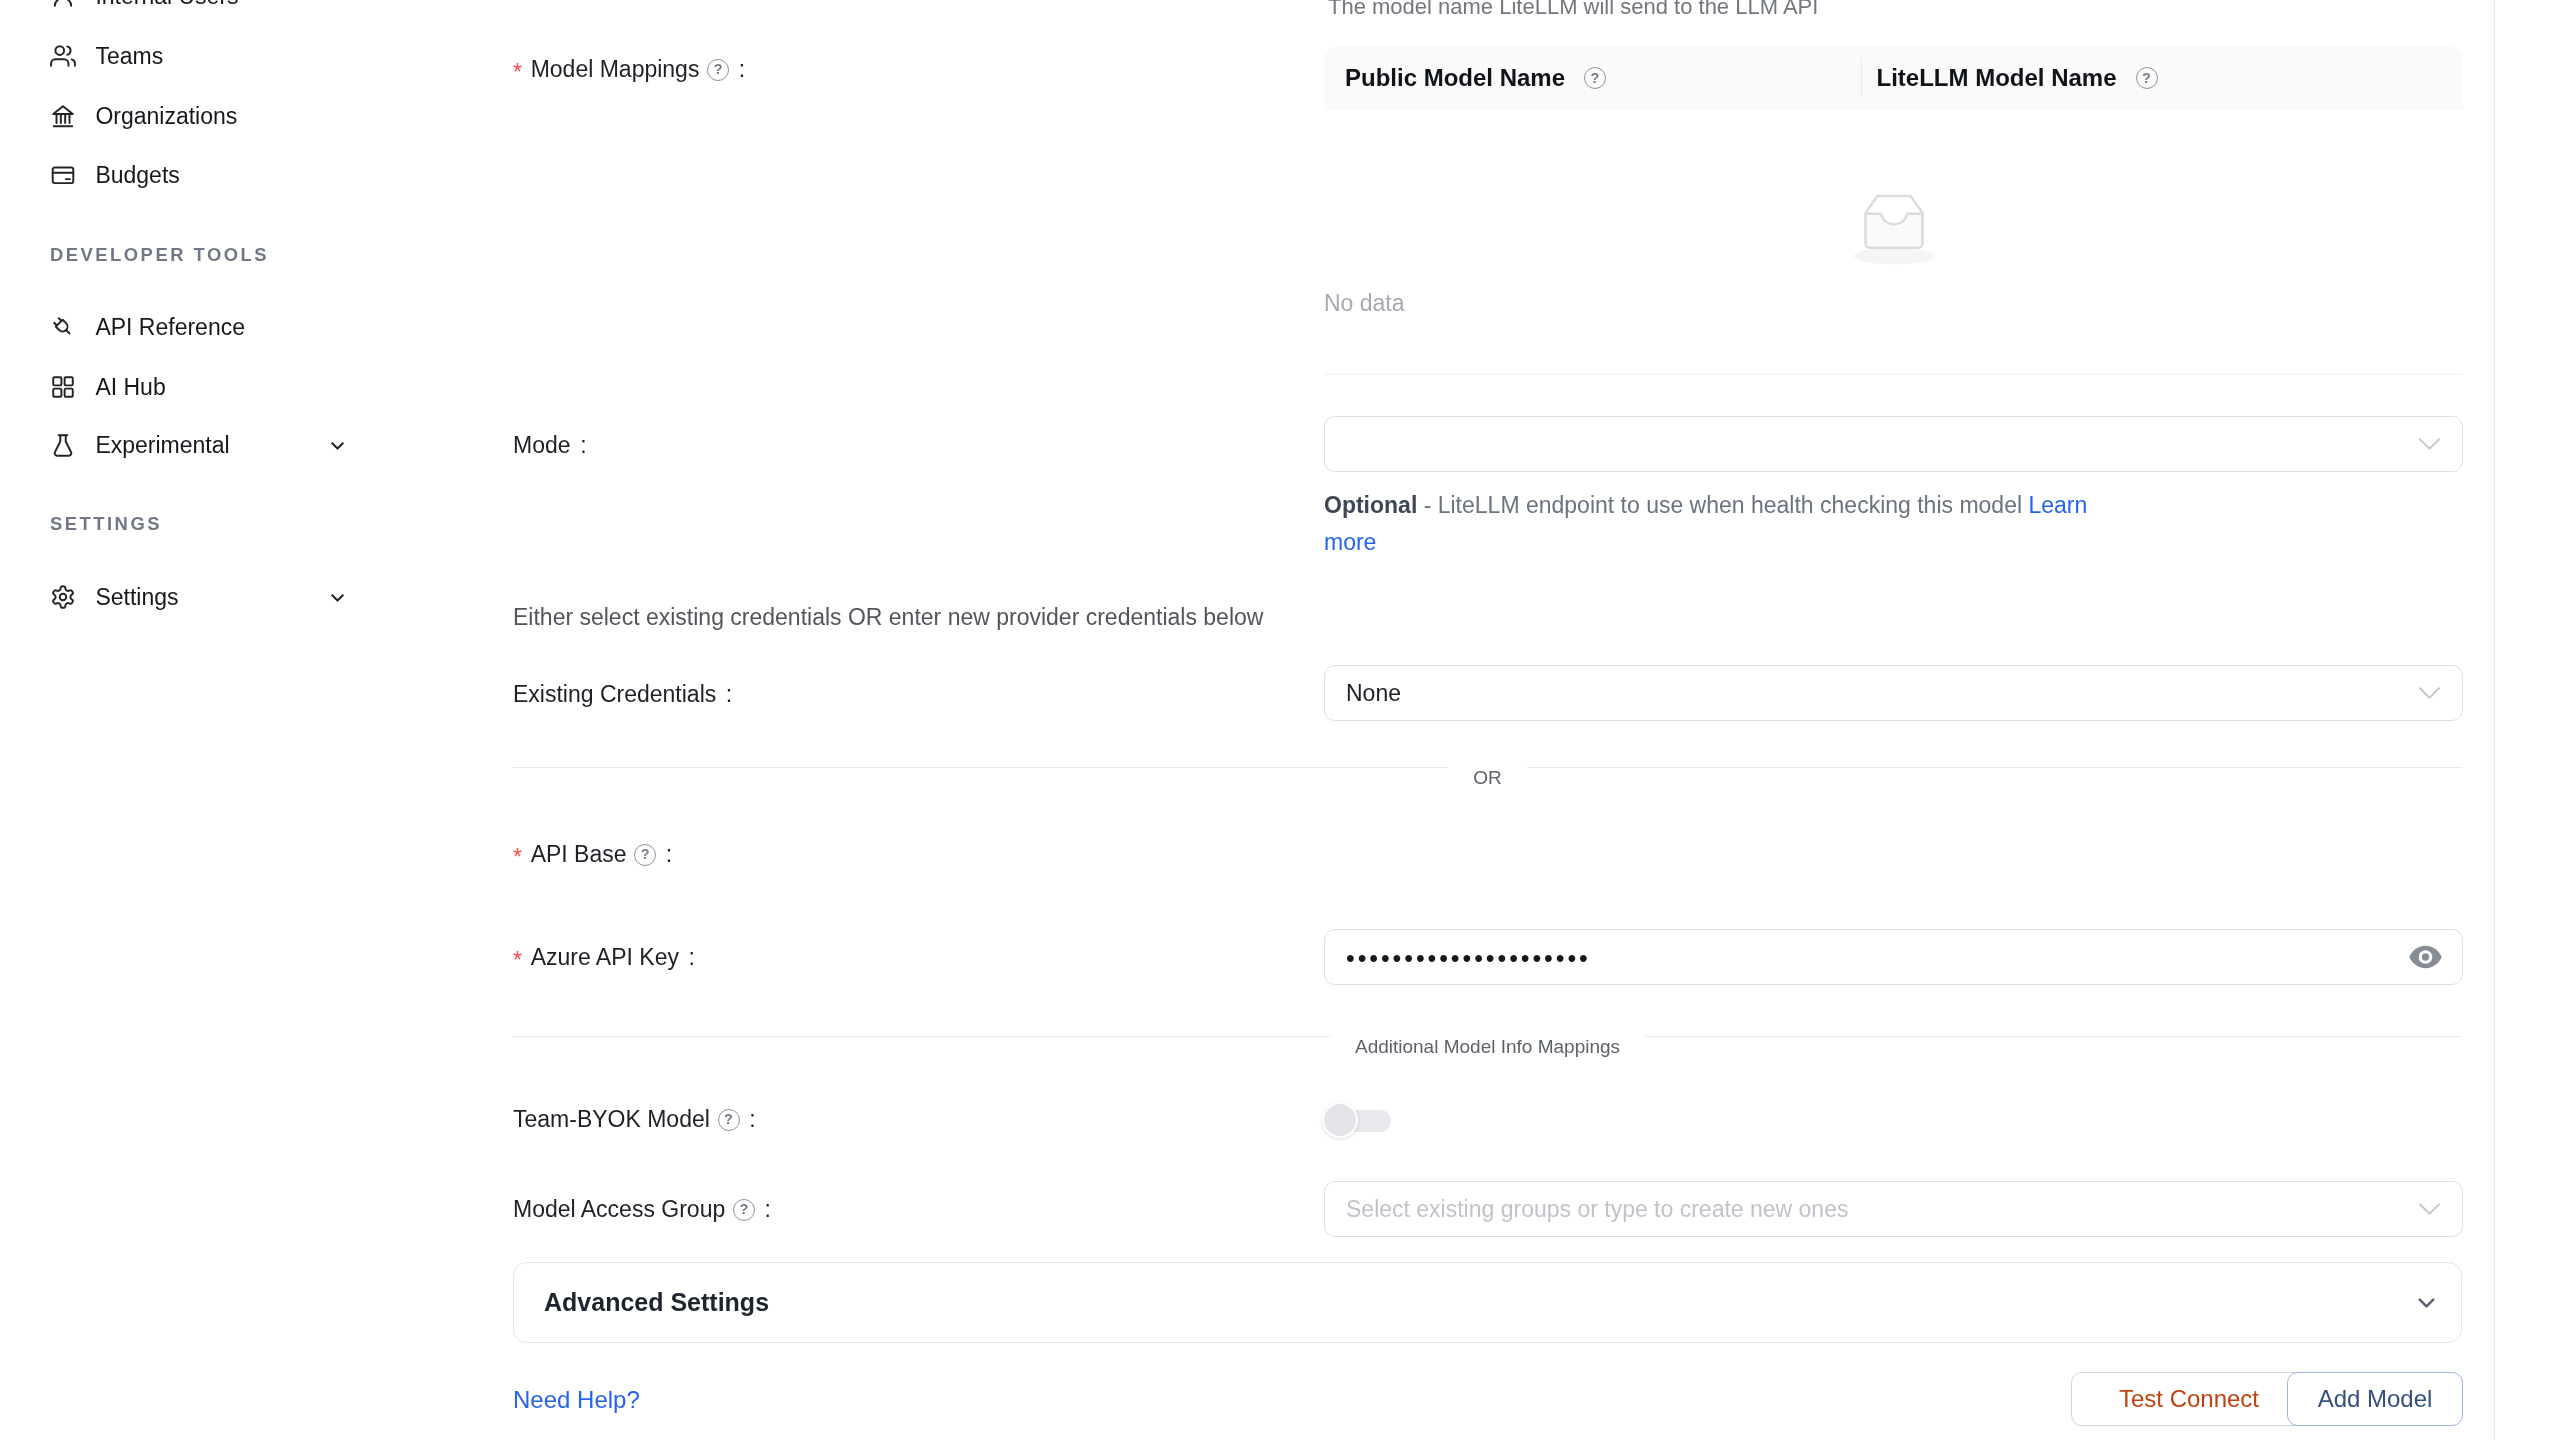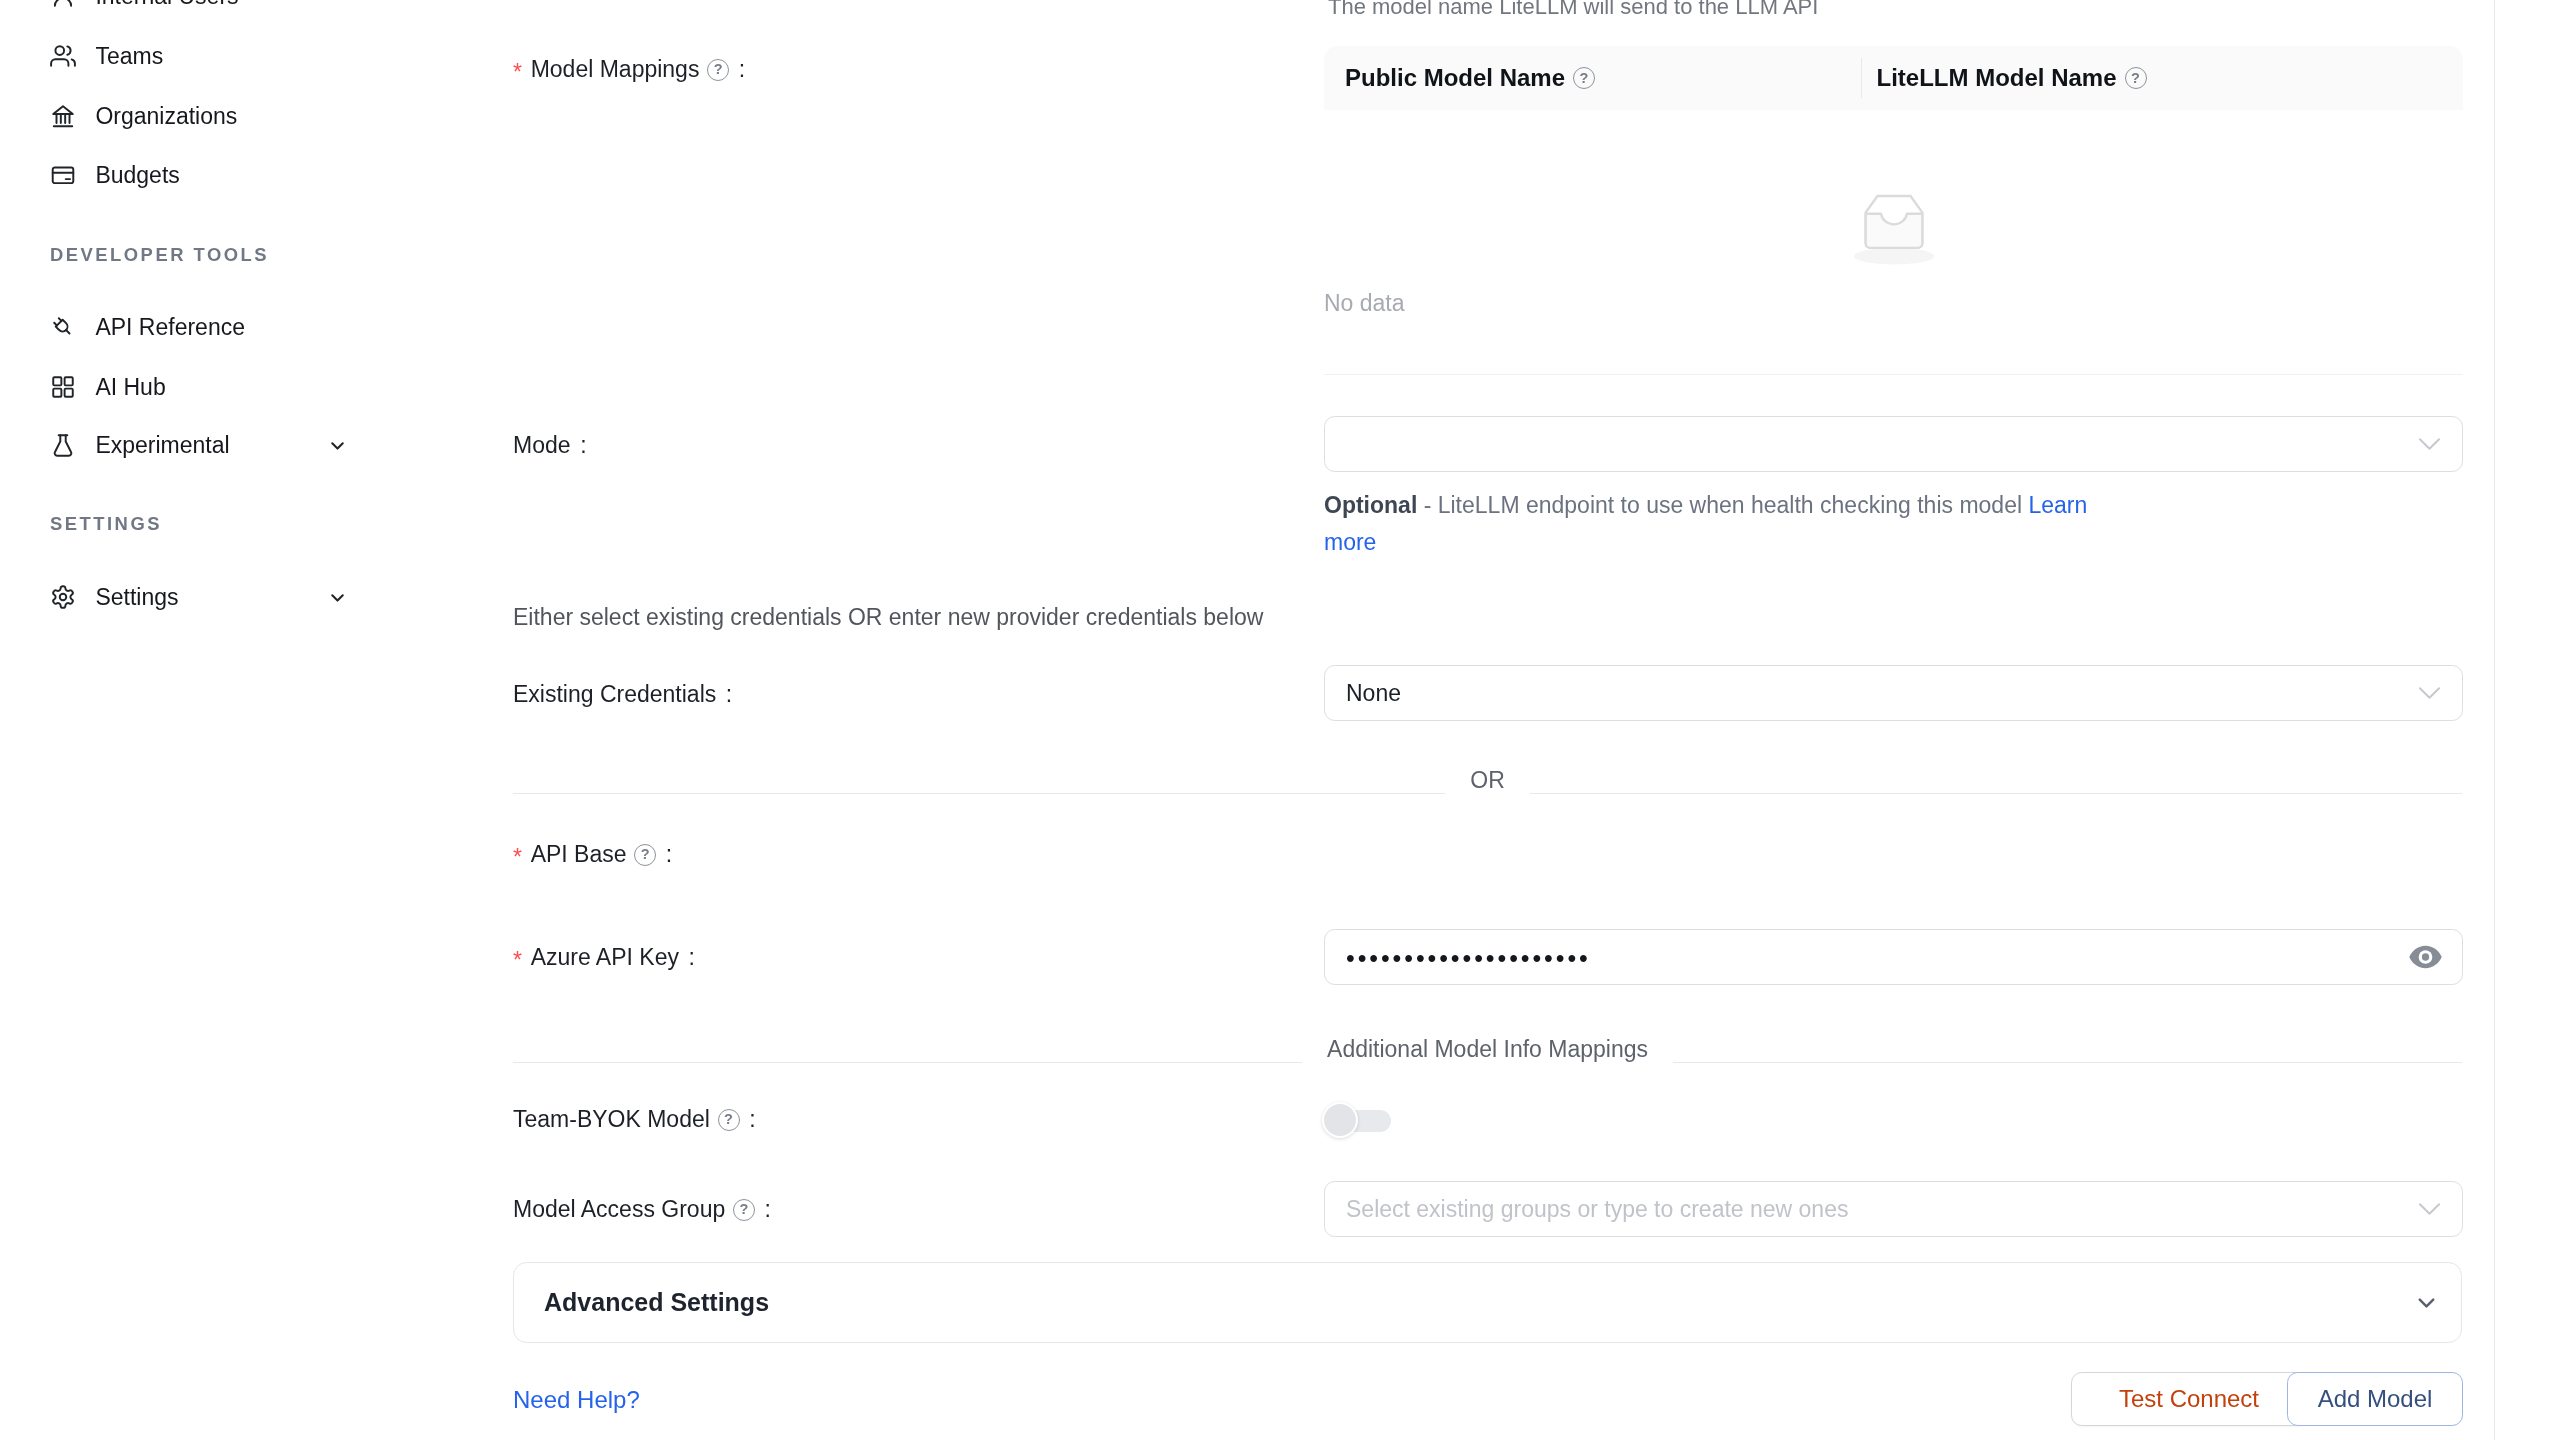--- a/index.html
+++ b/index.html
@@ -25,42 +25,42 @@
   .top-note{position:absolute;left:862px;top:-5.8px;font-size:22px;color:#72767e;}
   
   .rowlabel{position:absolute;left:47px;display:flex;align-items:center;gap:7.7px;font-size:23px;color:#1d2127;white-space:nowrap;}
   .req{color:#ff4d4f;font-size:23px;margin-right:1px;position:relative;top:2.9px;}
   .qicon{width:22px;height:22px;border:1.5px solid #8d939c;border-radius:50%;color:#767d88;
     display:inline-grid;place-items:center;font-size:14.5px;font-weight:700;line-height:1;box-sizing:border-box;}
   .colon{margin-left:1.9px;}
   
   .mm-table{position:absolute;left:858px;top:46px;width:1139px;height:329px;box-sizing:border-box;border-bottom:1px solid #f0f0f0;}
   .mm-head{position:relative;height:64px;background:#fafafa;border-radius:13.6px 13.6px 0 0;display:flex;align-items:center;}
-  .mm-cell{display:flex;align-items:center;gap:8px;font-size:24px;font-weight:700;color:#101318;box-sizing:border-box;}
+  .mm-cell{display:flex;align-items:center;gap:19px;font-size:24px;font-weight:700;color:#101318;box-sizing:border-box;}
   .mm-cell.c1{width:537px;padding-left:21px;}
   .mm-cell.c2{flex:1;padding-left:15.5px;}
   .mm-div{position:absolute;left:537px;top:11.6px;bottom:11.6px;width:1px;background:#e8e9eb;}
   .empty-icon{position:absolute;left:50%;top:132px;transform:translateX(-50%);}
   .empty-text{position:absolute;left:0;right:0;top:244px;font-size:23px;color:#a7aab1;}
   
   .ctl{position:absolute;left:858px;width:1139px;height:56px;box-sizing:border-box;background:#fff;
     border:1.5px solid #dcdee1;border-radius:10.7px;display:flex;align-items:center;
     padding:0 58px 0 21px;font-size:23px;color:#1b1f26;}
   .ctl .selchev{position:absolute;right:21px;top:50%;transform:translateY(-50%);display:flex;}
   .ctl .selchev svg{stroke:#c5c8ce;fill:none;stroke-width:2;stroke-linecap:round;stroke-linejoin:round;}
   .ph{color:#c0c3c9;}
   .dots{letter-spacing:2.9px;font-size:25px;color:#14171c;position:relative;top:1.9px;}
   .eye{position:absolute;right:19.4px;top:50%;transform:translateY(-50%);display:flex;cursor:pointer;}
   
   .mode-help{position:absolute;left:858px;top:487px;width:872px;font-size:23px;line-height:37px;color:#6b7280;}
   .mode-help .hb{font-weight:700;color:#3f4653;}
   .mode-help .lnk{color:#2563eb;cursor:pointer;}
   .note-line{position:absolute;left:47px;font-size:23px;color:#52555c;}
   
-  .sep{position:absolute;left:47px;width:1949px;display:flex;align-items:flex-end;font-size:23px;color:#5d626b;}
+  .sep{position:absolute;left:47px;width:1949px;display:flex;align-items:flex-start;font-size:19px;color:#5d626b;}
   .sep .line{flex:1;height:1px;background:#e7e8ea;}
   .sep .septxt{margin:0 25px;white-space:nowrap;}
   
   .switch{position:absolute;left:856px;top:1101px;width:73px;height:39px;cursor:pointer;}
   .switch .track{position:absolute;left:23px;top:8.7px;width:46px;height:22px;border-radius:11.6px;background:#e8e9ec;}
   .switch .knob{position:absolute;left:0;top:1px;width:36px;height:36px;border-radius:50%;background:#e2e4e8;
     border:2.9px solid #fff;box-sizing:border-box;box-shadow:0 1px 3.9px rgba(0,0,0,0.14);}
   
   .adv{position:absolute;left:47px;top:1262px;width:1949px;height:81px;box-sizing:border-box;
     border:1.5px solid #e4e6e9;border-radius:13.6px;background:#fff;display:flex;align-items:center;

